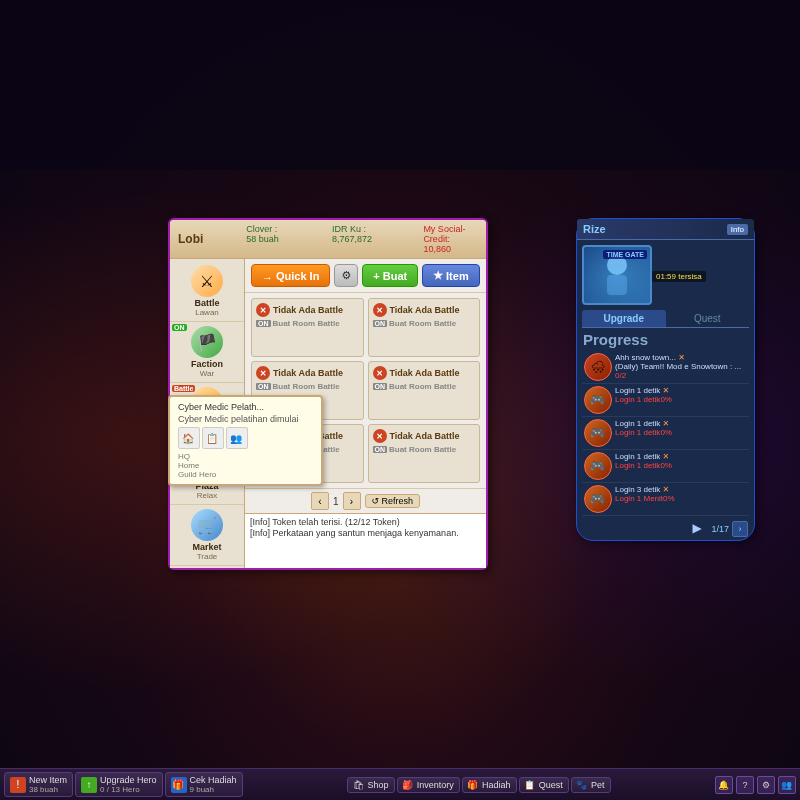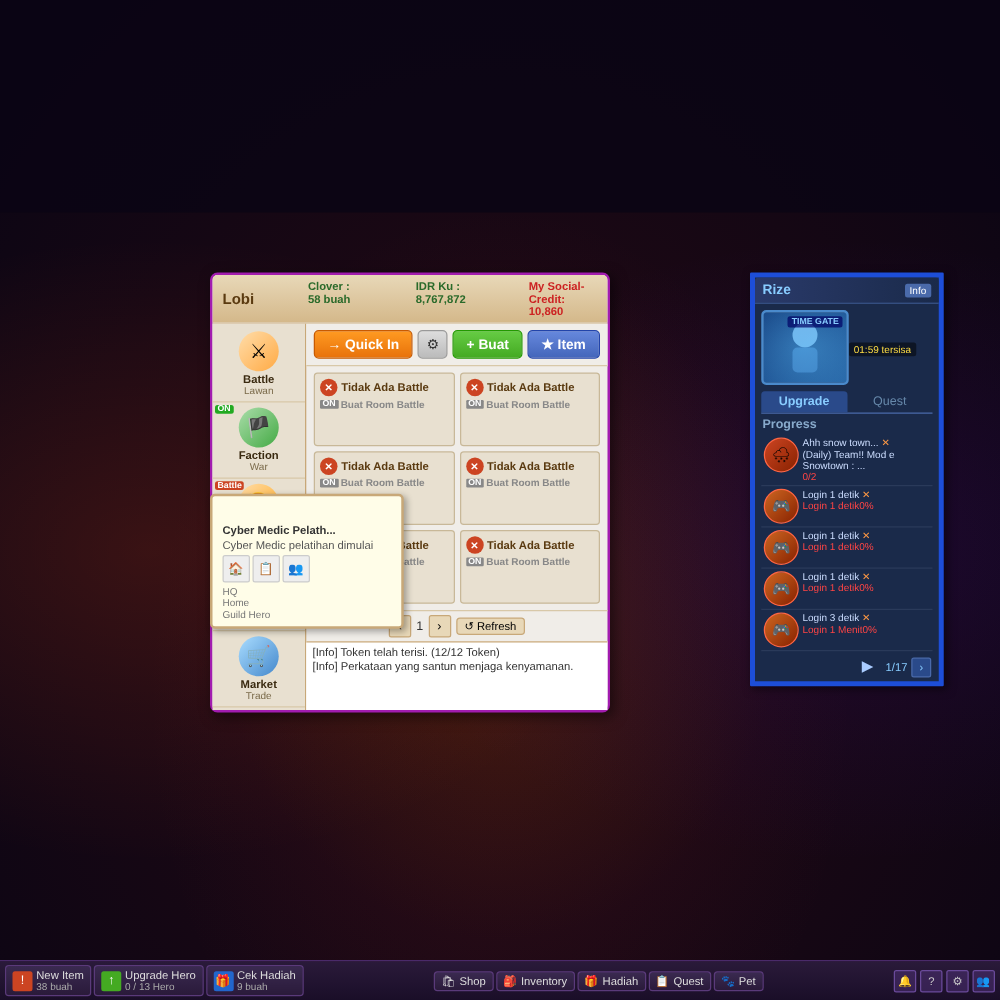--- a/index.html
+++ b/index.html
@@ -143,21 +143,21 @@
       color: #5a3a10;
     }
 
     .lobi-stats {
       font-size: 9px;
       color: #5a3a10;
       display: flex;
       gap: 6px;
     }
 
-    .lobi-stats span { color: #2a6a2a; font-weight: bold; margin-left: 43px; }
+    .lobi-stats span { color: #2a6a2a; font-weight: normal; margin-left: 43px; }
     .lobi-stats .credit { color: #cc2222; }
 
     
     .lobi-body {
       display: flex;
       min-height: 280px;
     }
 
     .lobi-sidebar {
       width: 75px;
@@ -425,24 +425,23 @@
       background: #fffde8;
       border: 2px solid #c8a878;
       border-radius: 4px;
       padding: 5px 8px;
       width: 155px;
       font-size: 9px;
       box-shadow: 2px 2px 5px rgba(0,0,0,0.3);
     }
 
     .popup-title {
-      font-weight: bold;
+      font-weight: normal;
       color: #333;
       margin-bottom: 2px;
-      margin-top: 17px;
     }
 
     .popup-sub {
       color: #555;
       margin-bottom: 3px;
     }
 
     .popup-icons {
       display: flex;
       gap: 2px;
@@ -459,24 +458,24 @@
       align-items: center;
       justify-content: center;
       font-size: 10px;
     }
 
     
     .rize-window {
       position: absolute;
       top: 48px;
       right: 45px;
-      width: 155px;
+      width: 179px;
       background: #1a2a4a;
-      border: 4px solid #1d4ed8;
-      border-radius: 1px;
+      border: 1px solid #1d4ed8;
+      border-radius: 17px;
       box-shadow: 2px 2px 8px rgba(0,0,0,0.5);
     }
 
     .rize-titlebar {
       background: linear-gradient(to right, #2a3a6a, #1a2a4a);
       padding: 4px 6px;
       display: flex;
       align-items: center;
       justify-content: space-between;
       border-radius: 3px 3px 0 0;
@@ -569,21 +568,21 @@
       color: #88ccff;
       font-weight: bold;
     }
 
     .rize-tab.inactive {
       color: #6688aa;
     }
 
     .rize-progress-label {
       color: #88aacc;
-      font-size: 10px;
+      font-size: 15px;
       padding: 3px 6px 1px;
       font-weight: bold;
     }
 
     
     .progress-list {
       padding: 2px 5px;
     }
 
     .progress-item {

